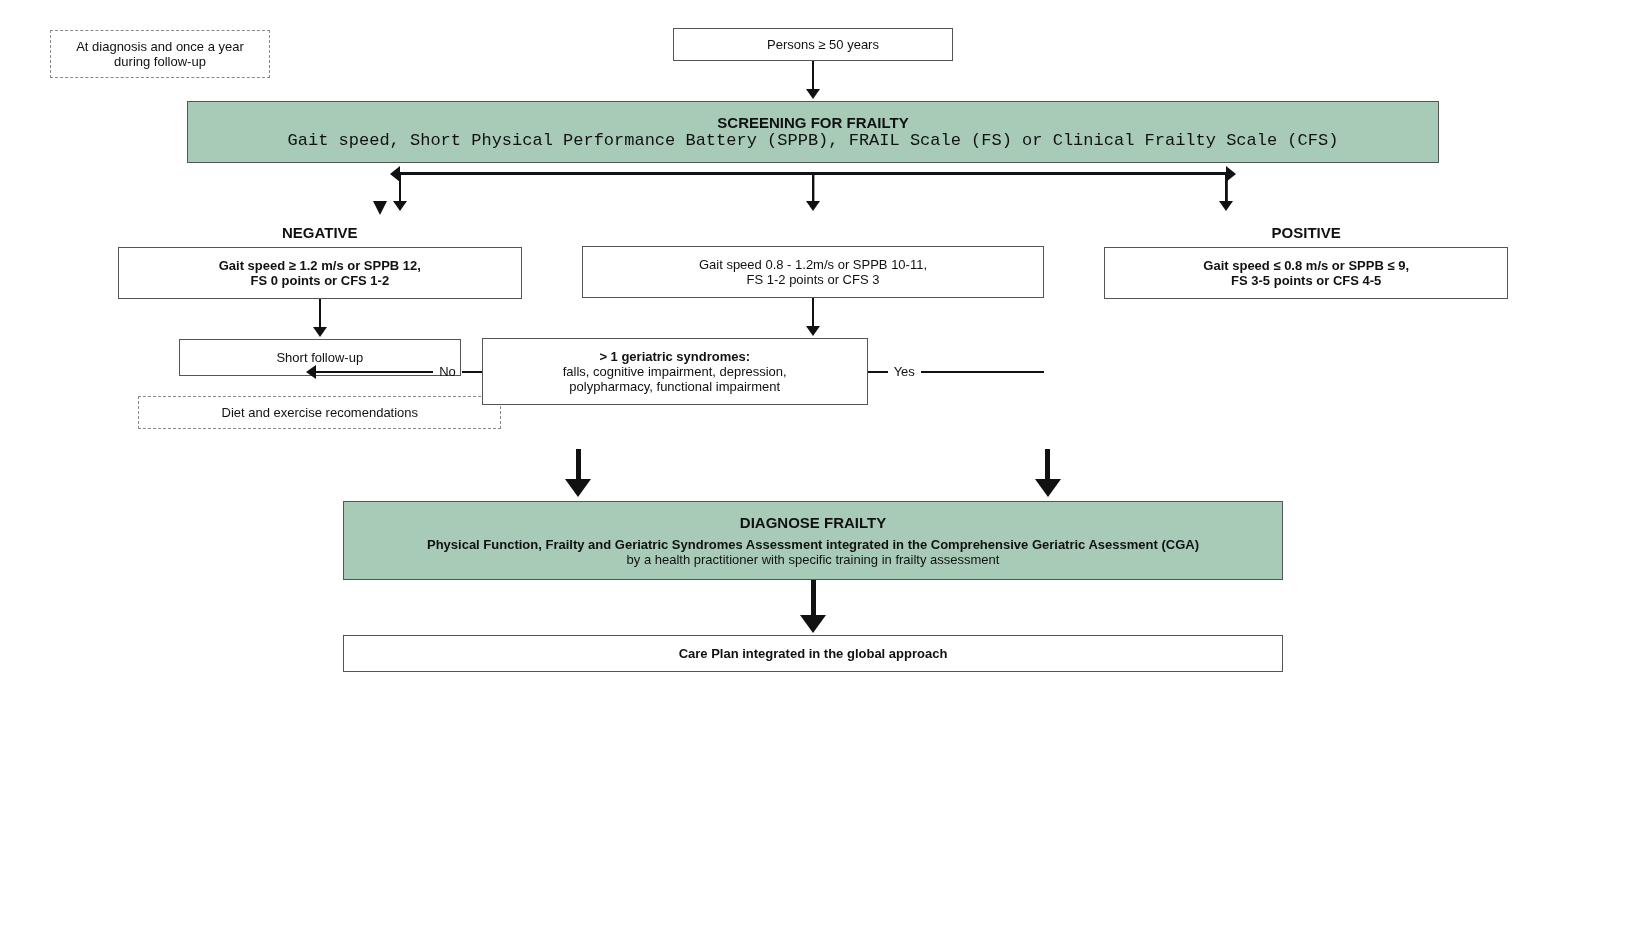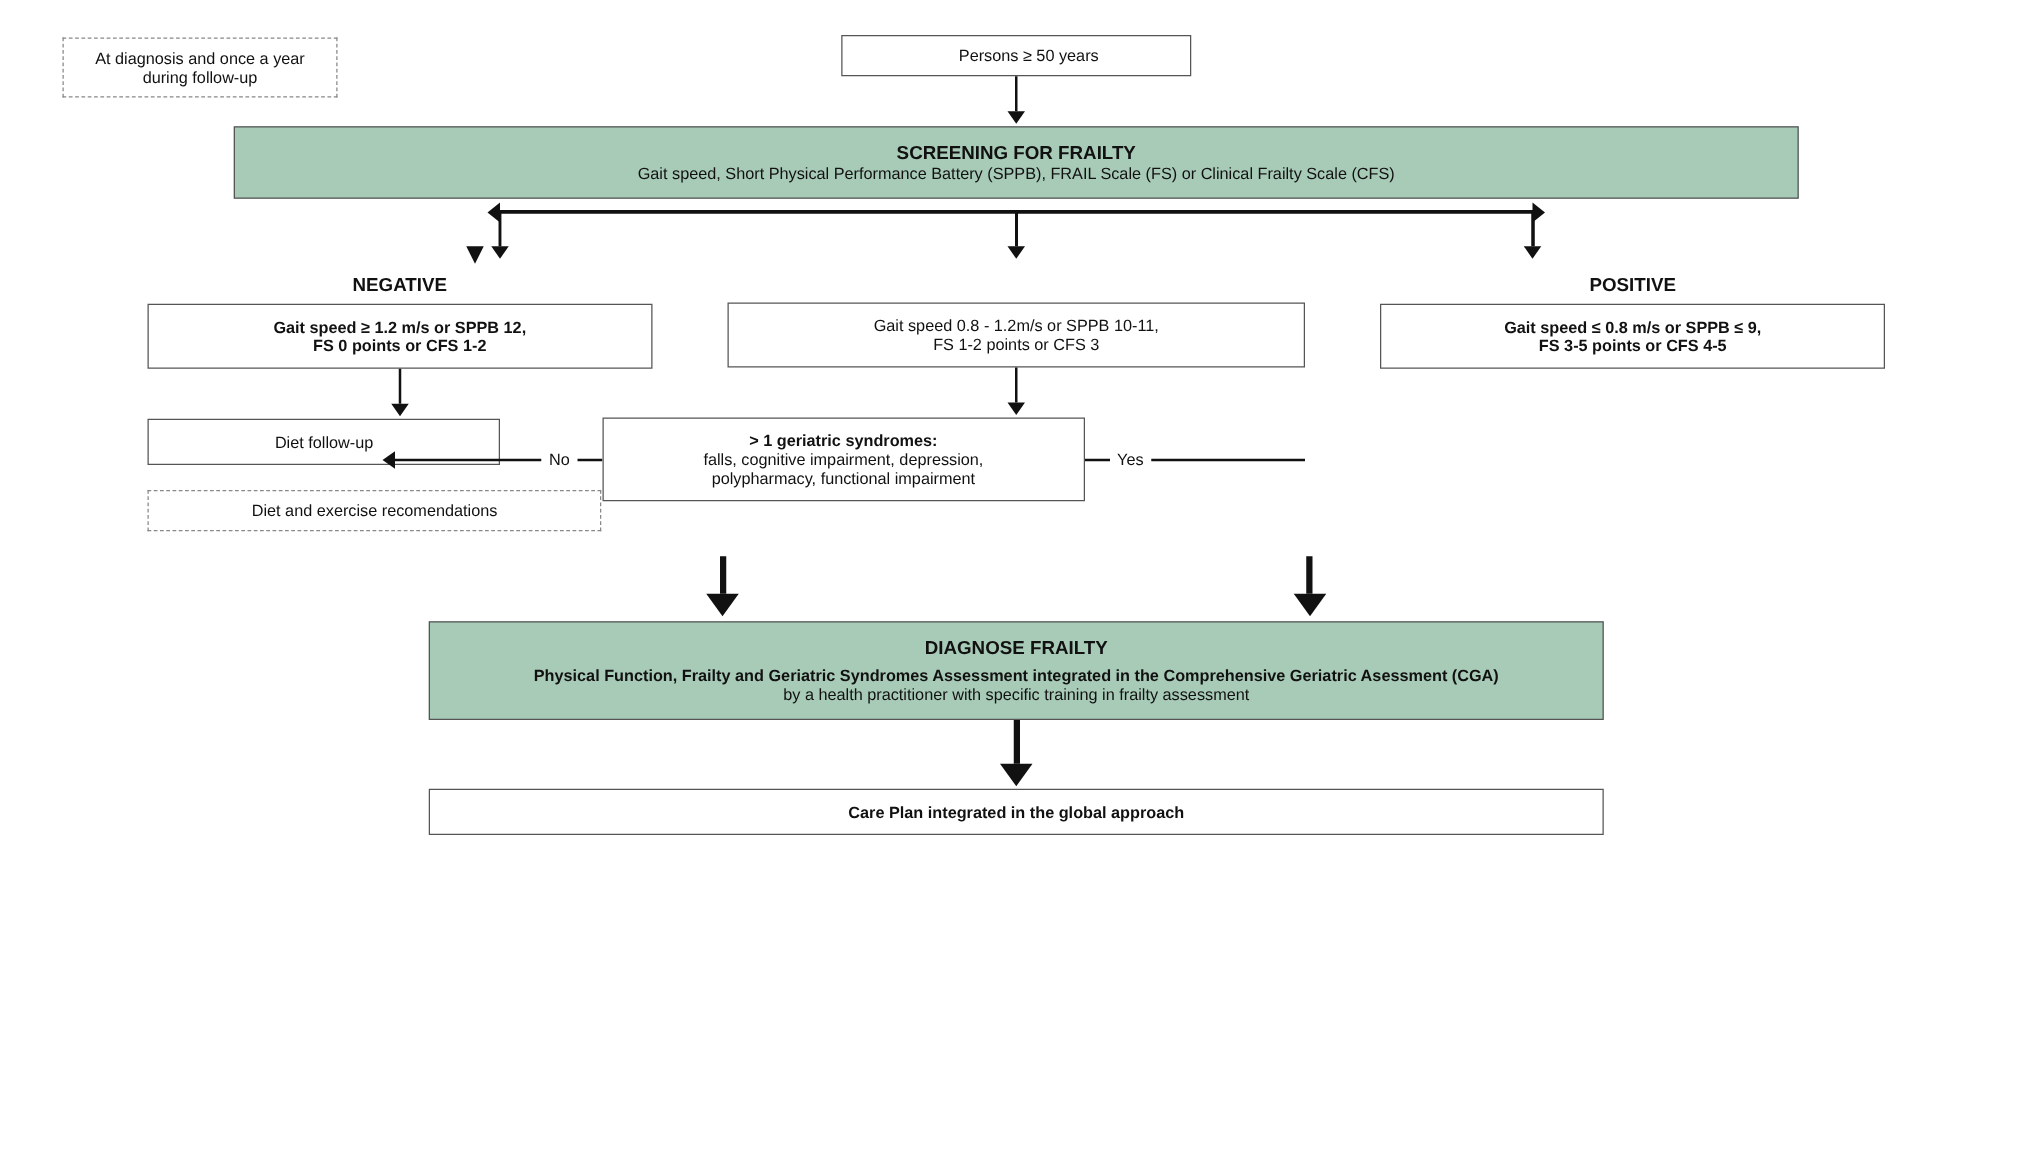--- a/index.html
+++ b/index.html
@@ -27,21 +27,22 @@
       border: 1.5px solid #555;
       padding: 12px 24px;
       text-align: center;
       width: 100%;
     }
     .box-green .title {
       font-weight: bold;
       font-size: 15px;
     }
     .box-green .subtitle {
-      font-size: 13px;
+      font-size: 17px;
+      font-family: Liberation Mono, monospace;
     }
 
     
     .arrow-down-thin {
       display: flex;
       flex-direction: column;
       align-items: center;
       height: 40px;
     }
     .arrow-down-thin::before {
@@ -210,31 +211,31 @@
       <div style="width:0; height:0; border-top:8px solid transparent; border-bottom:8px solid transparent; border-right:10px solid #111;"></div>
     </div>
     
     <div style="position:absolute; top:3px; right:17%; transform:translateX(100%);">
       <div style="width:0; height:0; border-top:8px solid transparent; border-bottom:8px solid transparent; border-left:10px solid #111;"></div>
     </div>
   </div>
 
   <div style="display:flex; width:100%; justify-content:space-around; align-items:flex-start; padding:0 4%; gap:10px;">
 
-    <div style="width:28%; display:flex; flex-direction:column; ">
+    <div style="width:28%; display:flex; flex-direction:column; align-items:center;">
       <div class="left-label">NEGATIVE</div>
       <div class="box-bordered" style="font-weight:bold;">
         <span style="white-space:pre-line;">Gait speed ≥ 1.2 m/s or SPPB 12,
 FS 0 points or CFS 1-2</span>
       </div>
 
       <div class="arrow-down-thin"></div>
 
       <div class="box-bordered" style="width:70%;">
-        <span>Diet follow-up</span>
+        <span>Short follow-up</span>
       </div>
       <div class="spacer"></div>
 
       <div class="dashed-box" style="width:90%; margin-top:10px;">
         <span>Diet and exercise recomendations</span>
       </div>
     </div>
 
     <div style="width:32%; display:flex; flex-direction:column; align-items:center;">
       <div style="height:28px;"></div>

